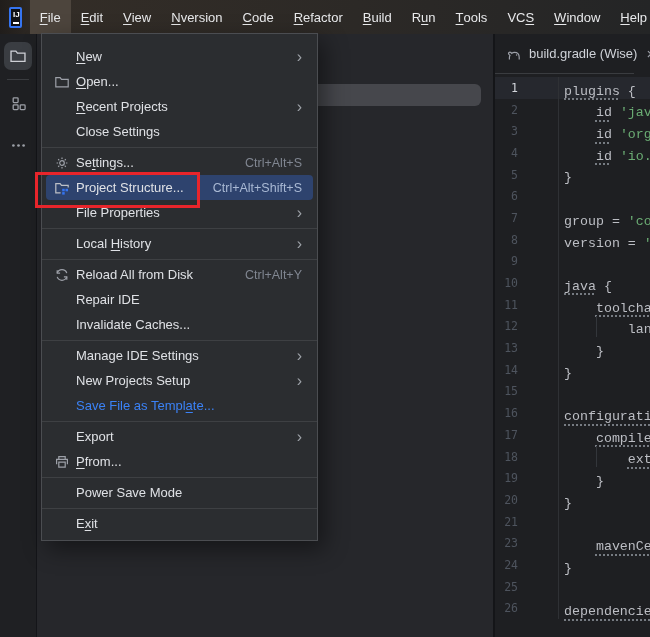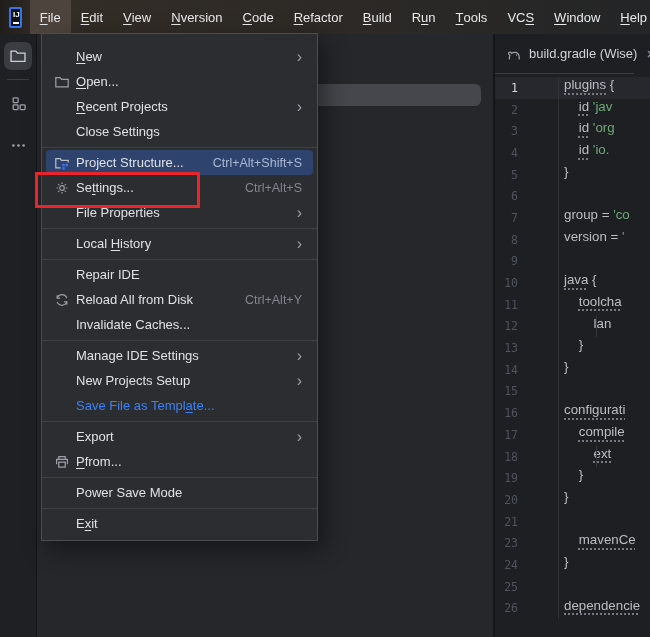--- a/index.html
+++ b/index.html
@@ -64,23 +64,23 @@
   .editor { position:absolute; left:495px; top:75px; right:0; bottom:0; background:#1E1F22; overflow:hidden; padding-top:2px; z-index:1; }
   .ed-line { display:flex; height:21.7px; }
   .ed-line.cur { background:#26282E; }
   .ln {
     flex:0 0 64px; align-self:stretch; display:flex; align-items:center; justify-content:flex-end;
     padding-right:40px; border-right:1px solid #2F3135;
     font-family:"DejaVu Sans Mono", monospace; font-size:11.5px; color:#4E545E;
   }
   .ed-line.cur .ln { color:#D3D6DC; }
   .ct {
-    flex:1; align-self:stretch; display:flex; align-items:flex-start; position:relative;
+    flex:1; align-self:stretch; display:flex; align-items:flex-end; position:relative;
     padding-left:5px; white-space:pre;
-    font-family:Liberation Sans, sans-serif; font-size:13.3px; color:#BCBEC4;
+    font-family:Liberation Mono, monospace; font-size:13.3px; color:#BCBEC4;
   }
   .ident:not(:empty) { text-decoration:underline dotted #767B82 1.5px; text-underline-offset:3.5px; }
   .str { color:#6AAB73; }
   .g1 .ct::before { content:""; position:absolute; left:37px; top:0; bottom:0; width:1px; background:#33363B; }
 
   
   .dropdown {
     position:absolute; left:41px; top:33px; width:277px;
     background:#2B2D30; border:1px solid #4B4D51;
     box-shadow:6px 8px 22px rgba(0,0,0,.45);
@@ -386,81 +386,81 @@
     <span class="sub">›</span>
   </div>
 
   <div class="mi">
     <span class="ic"></span>
     <span class="lbl"><span>Close Settings</span></span>
   </div>
 
   <div class="msep"></div>
 
+  <div class="mi">
+    <span class="ic">
+      <svg width="16" height="16" viewBox="0 0 16 16" fill="none" stroke="#9DA0A8" stroke-width="1.2">
+        <circle cx="8" cy="8" r="2.3"></circle>
+        <path d="M8 2.6v1.5 M8 11.9v1.5 M2.6 8h1.5 M11.9 8h1.5 M4.2 4.2l1.1 1.1 M10.7 10.7l1.1 1.1 M11.8 4.2l-1.1 1.1 M5.3 10.7l-1.1 1.1"></path>
+      </svg>
+    </span>
+    <span class="lbl"><span>Se</span><span class="mn">t</span><span>tings...</span></span>
+    <span class="sc">Ctrl+Alt+S</span>
+  </div>
+
   <div class="mi selected">
     <span class="ic">
       <svg width="16" height="16" viewBox="0 0 16 16" fill="none" stroke="#BDC0C6" stroke-width="1.2">
         <path d="M6.6 12.8 H1.8 V3.6 h4.3 l1.4 1.8 h6.7 v2.2"></path>
         <rect x="8.2" y="8.8" width="2.5" height="2.5" fill="#3574F0" stroke="none"></rect>
         <rect x="11.5" y="8.8" width="2.5" height="2.5" fill="#3574F0" stroke="none"></rect>
         <rect x="8.2" y="12.1" width="2.5" height="2.5" fill="#3574F0" stroke="none"></rect>
       </svg>
     </span>
     <span class="lbl"><span>Project Structure...</span></span>
     <span class="sc">Ctrl+Alt+Shift+S</span>
   </div>
 
   <div class="mi">
-    <span class="ic">
-      <svg width="16" height="16" viewBox="0 0 16 16" fill="none" stroke="#9DA0A8" stroke-width="1.2">
-        <circle cx="8" cy="8" r="2.3"></circle>
-        <path d="M8 2.6v1.5 M8 11.9v1.5 M2.6 8h1.5 M11.9 8h1.5 M4.2 4.2l1.1 1.1 M10.7 10.7l1.1 1.1 M11.8 4.2l-1.1 1.1 M5.3 10.7l-1.1 1.1"></path>
-      </svg>
-    </span>
-    <span class="lbl"><span>Se</span><span class="mn">t</span><span>tings...</span></span>
-    <span class="sc">Ctrl+Alt+S</span>
-  </div>
-
-  <div class="mi">
     <span class="ic"></span>
     <span class="lbl"><span>File Properties</span></span>
     <span class="sub">›</span>
   </div>
 
   <div class="msep"></div>
 
   <div class="mi">
     <span class="ic"></span>
     <span class="lbl"><span>Local </span><span class="mn">H</span><span>istory</span></span>
     <span class="sub">›</span>
   </div>
 
   <div class="msep"></div>
 
-
-  <div class="mi">
-    <span class="ic"></span>
-    <span class="lbl"><span>Repair IDE</span></span>
-  </div>
 
   <div class="mi">
     <span class="ic">
       <svg width="16" height="16" viewBox="0 0 16 16" fill="none" stroke="#9DA0A8" stroke-width="1.2">
         <path d="M12.8 6.1 a5.1 5.1 0 0 0 -9.6 0"></path>
         <path d="M3.2 9.9 a5.1 5.1 0 0 0 9.6 0"></path>
         <path d="M3.2 3.2 v2.9 h2.9"></path>
         <path d="M12.8 12.8 v-2.9 h-2.9"></path>
       </svg>
     </span>
     <span class="lbl"><span>Reload All from Disk</span></span>
     <span class="sc">Ctrl+Alt+Y</span>
   </div>
 
   <div class="mi">
     <span class="ic"></span>
+    <span class="lbl"><span>Repair IDE</span></span>
+  </div>
+
+  <div class="mi">
+    <span class="ic"></span>
     <span class="lbl"><span>Invalidate Caches...</span></span>
   </div>
 
   <div class="msep"></div>
 
   <div class="mi">
     <span class="ic"></span>
     <span class="lbl"><span>Manage IDE Settings</span></span>
     <span class="sub">›</span>
   </div>

